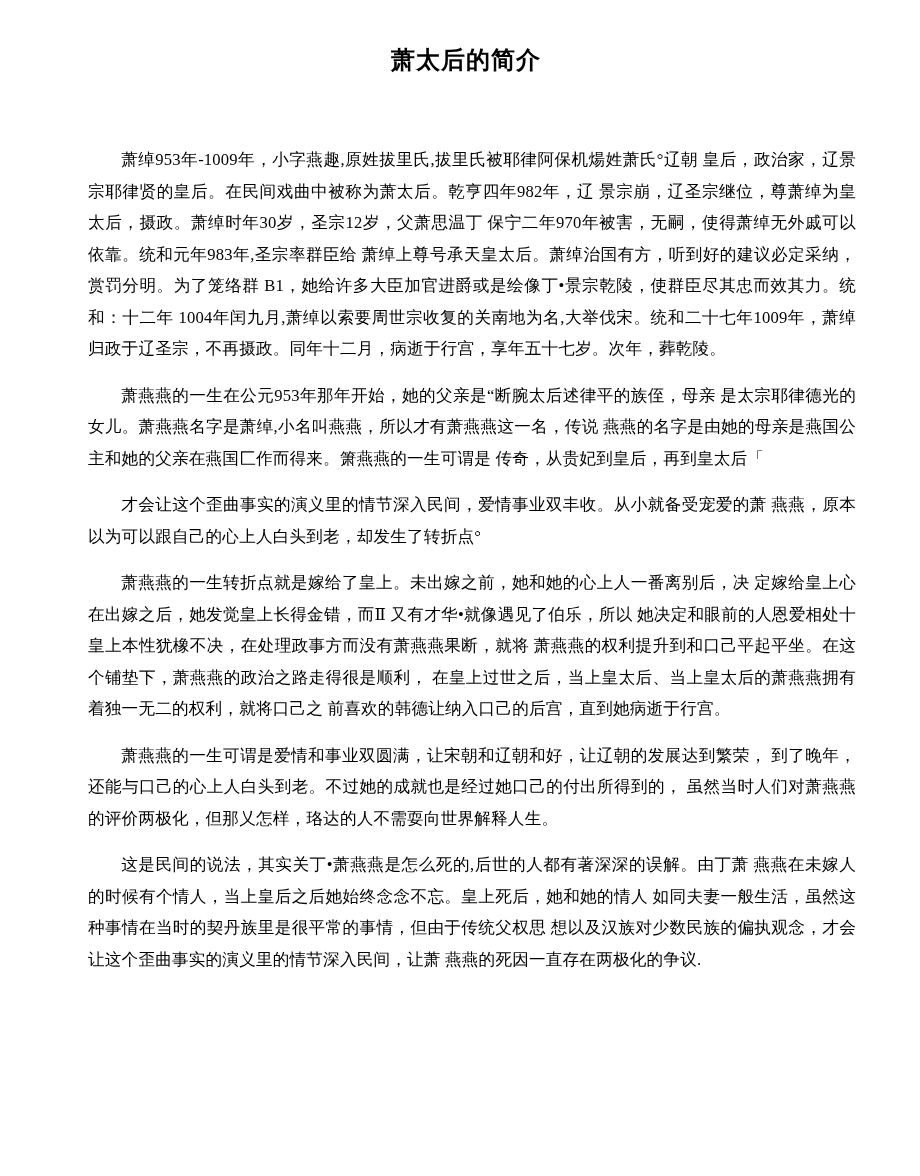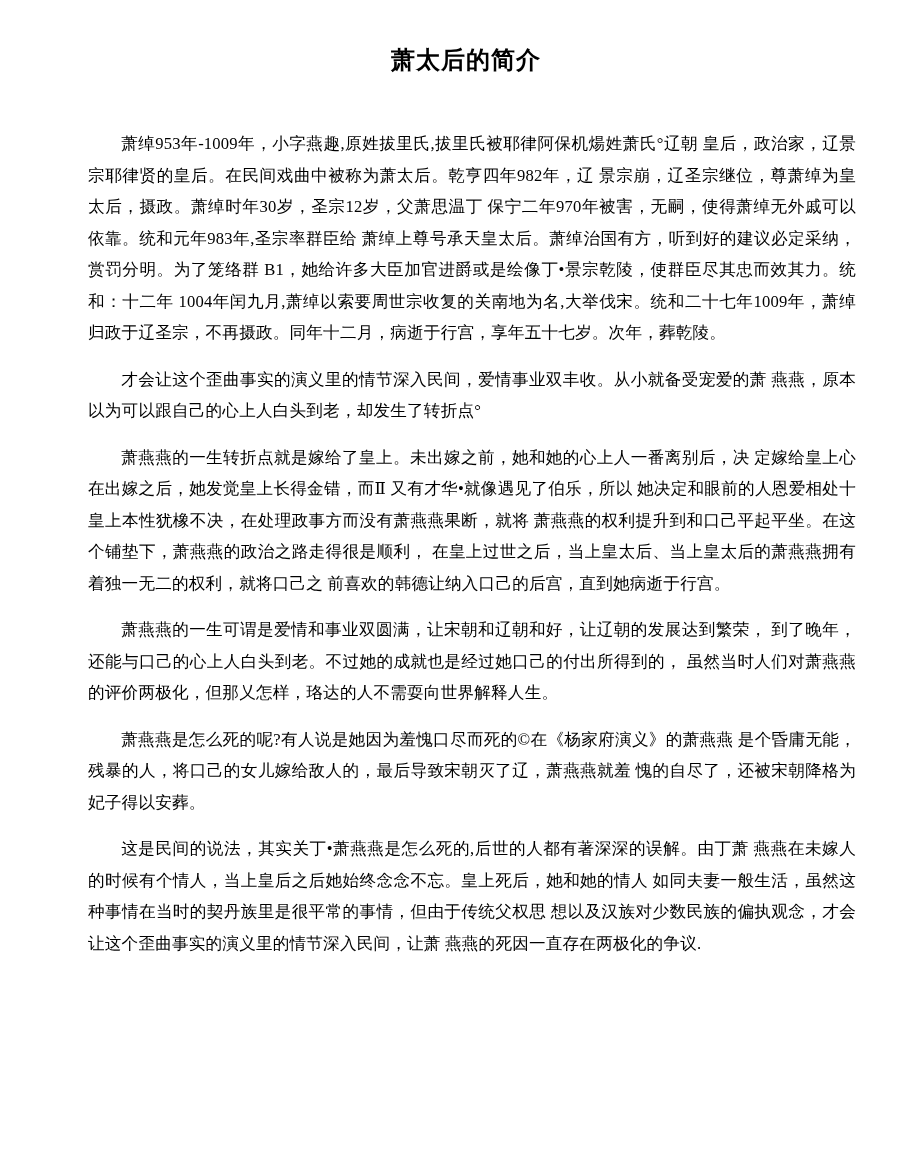--- a/index.html
+++ b/index.html
@@ -31,21 +31,21 @@
     right: 0;
     text-align: center;
     font-size: 24px;
     font-weight: bold;
     letter-spacing: 1px;
     line-height: 1.3;
     font-family: "Liberation Sans", "DejaVu Sans", sans-serif;
   }
   .body-block {
     position: absolute;
-    top: 128px;
+    top: 144px;
     left: 88px;
     width: 768px;
   }
   p.para {
     margin: 0 0 15px 0;
     padding: 0;
     font-size: 16.6px;
     line-height: 31.5px;
     text-align: justify;
     text-justify: inter-ideograph;
@@ -59,20 +59,20 @@
 </style>
 </head>
 <body>
 
 <div class="page">
 
   <h1 class="doc-title">萧太后的简介</h1>
 
   <div class="body-block">
     <p class="para">萧绰953年-1009年，小字燕趣,原姓拔里氏,拔里氏被耶律阿保机煬姓萧氏°辽朝 皇后，政治家，辽景宗耶律贤的皇后。在民间戏曲中被称为萧太后。乾亨四年982年，辽 景宗崩，辽圣宗继位，尊萧绰为皇太后，摄政。萧绰时年30岁，圣宗12岁，父萧思温丁 保宁二年970年被害，无嗣，使得萧绰无外戚可以依靠。统和元年983年,圣宗率群臣给 萧绰上尊号承天皇太后。萧绰治国有方，听到好的建议必定采纳，赏罚分明。为了笼络群 B1，她给许多大臣加官进爵或是绘像丁•景宗乾陵，使群臣尽其忠而效其力。统和：十二年 1004年闰九月,萧绰以索要周世宗收复的关南地为名,大举伐宋。统和二十七年1009年，萧绰归政于辽圣宗，不再摄政。同年十二月，病逝于行宫，享年五十七岁。次年，葬乾陵。</p>
+    <p class="para">萧燕燕的一生在公元953年那年开始，她的父亲是“断腕太后述律平的族侄，母亲 是太宗耶律德光的女儿。萧燕燕名字是萧绰,小名叫燕燕，所以才有萧燕燕这一名，传说 燕燕的名字是由她的母亲是燕国公主和她的父亲在燕国匚作而得来。箫燕燕的一生可谓是 传奇，从贵妃到皇后，再到皇太后「</p>
     <p class="para">才会让这个歪曲事实的演义里的情节深入民间，爱情事业双丰收。从小就备受宠爱的萧 燕燕，原本以为可以跟自己的心上人白头到老，却发生了转折点°</p>
     <p class="para">萧燕燕的一生转折点就是嫁给了皇上。未出嫁之前，她和她的心上人一番离别后，决 定嫁给皇上心在出嫁之后，她发觉皇上长得金错，而Ⅱ 又有才华•就像遇见了伯乐，所以 她决定和眼前的人恩爱相处十皇上本性犹橡不决，在处理政事方而没有萧燕燕果断，就将 萧燕燕的权利提升到和口己平起平坐。在这个铺垫下，萧燕燕的政治之路走得很是顺利， 在皇上过世之后，当上皇太后、当上皇太后的萧燕燕拥有着独一无二的权利，就将口己之 前喜欢的韩德让纳入口己的后宫，直到她病逝于行宫。</p>
     <p class="para">萧燕燕的一生可谓是爱情和事业双圆满，让宋朝和辽朝和好，让辽朝的发展达到繁荣， 到了晚年，还能与口己的心上人白头到老。不过她的成就也是经过她口己的付出所得到的， 虽然当时人们对萧燕燕的评价两极化，但那乂怎样，珞达的人不需耍向世界解释人生。</p>
-    <p class="para">萧燕燕是怎么死的呢?有人说是她因为羞愧口尽而死的©在《杨家府演义》的萧燕燕 是个昏庸无能，残暴的人，将口己的女儿嫁给敌人的，最后导致宋朝灭了辽，萧燕燕就羞 愧的自尽了，还被宋朝降格为妃子得以安葬。</p>
     <p class="para">这是民间的说法，其实关丁•萧燕燕是怎么死的,后世的人都有著深深的误解。由丁萧 燕燕在未嫁人的时候有个情人，当上皇后之后她始终念念不忘。皇上死后，她和她的情人 如同夫妻一般生活，虽然这种事情在当时的契丹族里是很平常的事情，但由于传统父权思 想以及汉族对少数民族的偏执观念，才会让这个歪曲事实的演义里的情节深入民间，让萧 燕燕的死因一直存在两极化的争议.</p>
   </div>
 
 </div>
 
 </body></html>

